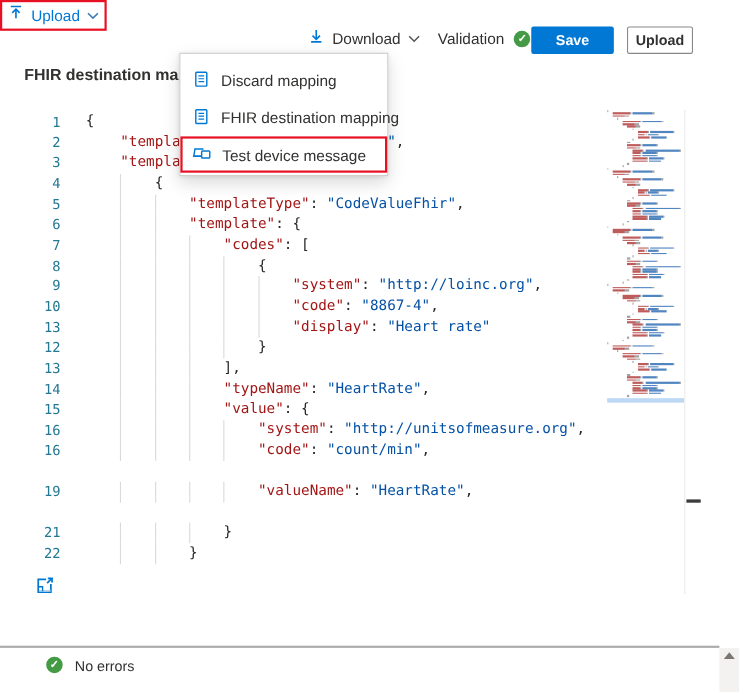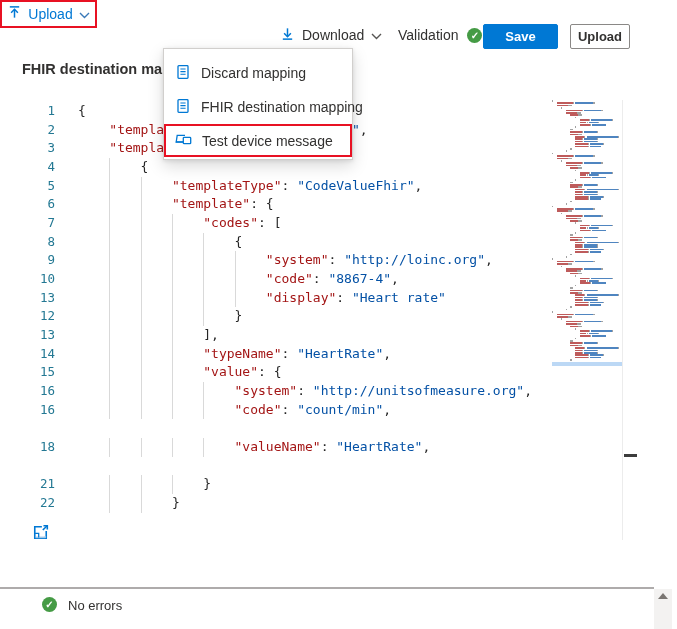--- a/index.html
+++ b/index.html
@@ -208,21 +208,21 @@
       </div>
       <div class="ed-row" style="top: 281.9px;">
         <div class="ed-ln">16</div>
         <div class="ed-code"><span class="tk-p">                    </span><span class="tk-k">"system"</span><span class="tk-p">: </span><span class="tk-s">"http://unitsofmeasure.org"</span><span class="tk-p">,</span><i class="guide" style="left: 4ch;"></i><i class="guide" style="left: 8ch;"></i><i class="guide" style="left: 12ch;"></i><i class="guide" style="left: 16ch;"></i></div>
       </div>
       <div class="ed-row" style="top: 300.56px;">
         <div class="ed-ln">16</div>
         <div class="ed-code"><span class="tk-p">                    </span><span class="tk-k">"code"</span><span class="tk-p">: </span><span class="tk-s">"count/min"</span><span class="tk-p">,</span><i class="guide" style="left: 4ch;"></i><i class="guide" style="left: 8ch;"></i><i class="guide" style="left: 12ch;"></i><i class="guide" style="left: 16ch;"></i></div>
       </div>
       <div class="ed-row" style="top: 337.88px;">
-        <div class="ed-ln">18</div>
+        <div class="ed-ln">19</div>
         <div class="ed-code"><span class="tk-p">                    </span><span class="tk-k">"valueName"</span><span class="tk-p">: </span><span class="tk-s">"HeartRate"</span><span class="tk-p">,</span><i class="guide" style="left: 4ch;"></i><i class="guide" style="left: 8ch;"></i><i class="guide" style="left: 12ch;"></i><i class="guide" style="left: 16ch;"></i></div>
       </div>
       <div class="ed-row" style="top: 375.2px;">
         <div class="ed-ln">21</div>
         <div class="ed-code"><span class="tk-p">                }</span><i class="guide" style="left: 4ch;"></i><i class="guide" style="left: 8ch;"></i><i class="guide" style="left: 12ch;"></i></div>
       </div>
       <div class="ed-row" style="top: 393.86px;">
         <div class="ed-ln">22</div>
         <div class="ed-code"><span class="tk-p">            }</span><i class="guide" style="left: 4ch;"></i><i class="guide" style="left: 8ch;"></i></div>
       </div>

